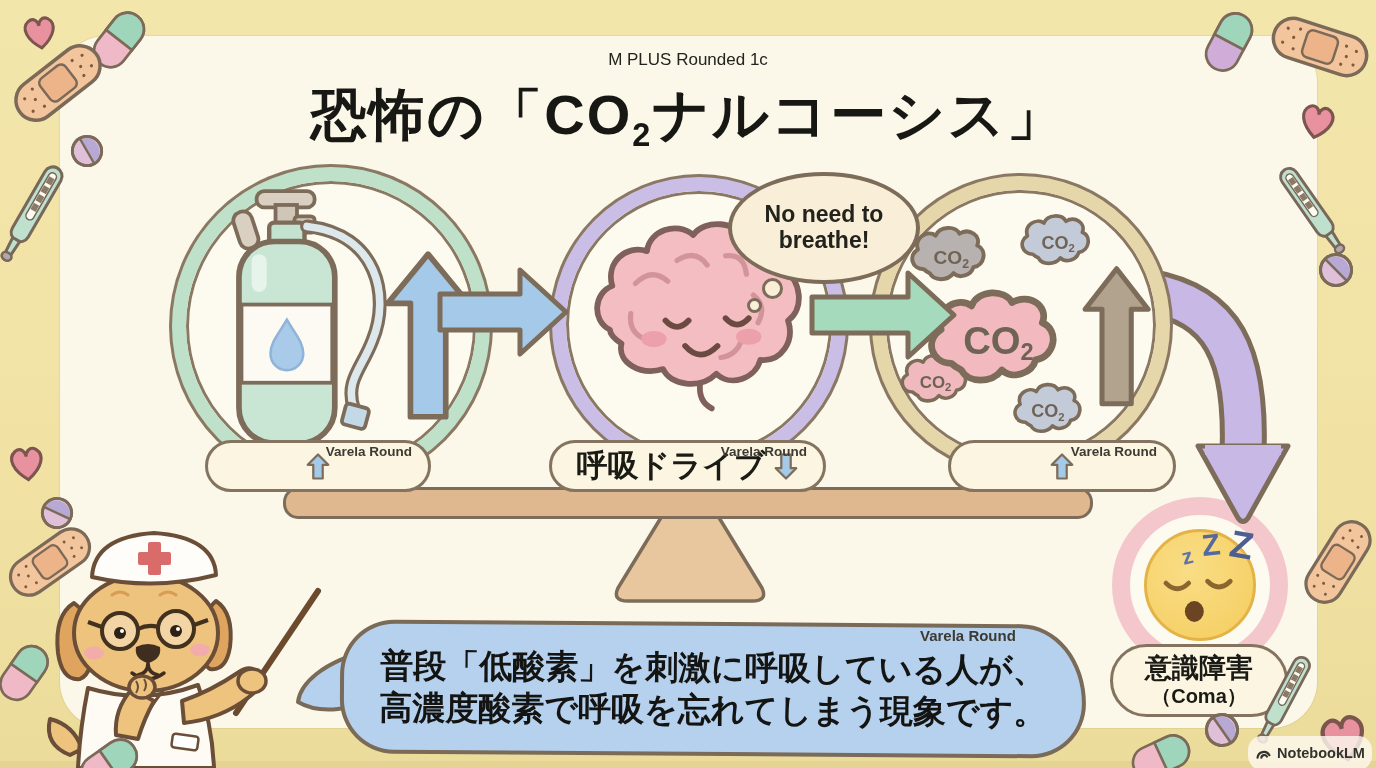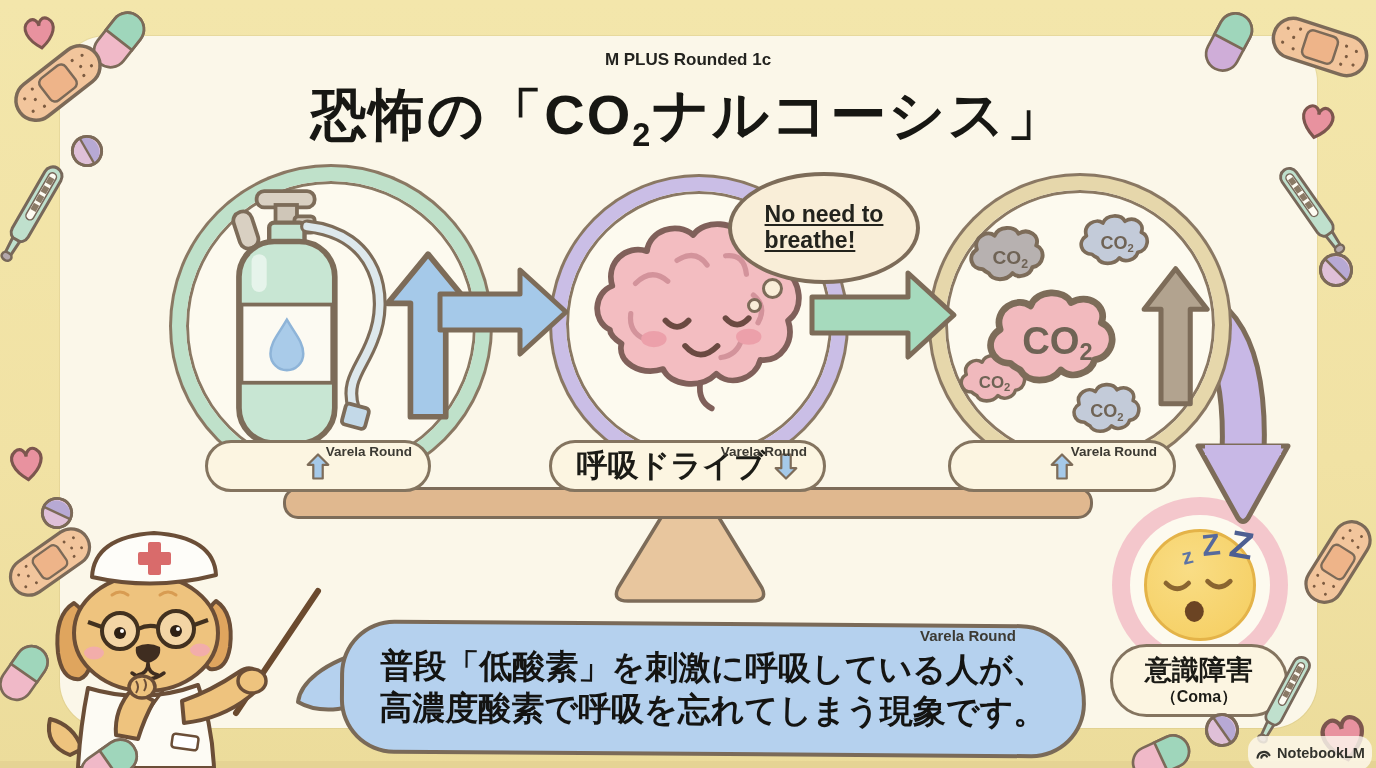--- a/index.html
+++ b/index.html
@@ -6,60 +6,60 @@
   #stage{position:relative;width:1376px;height:768px;overflow:hidden;
     background:linear-gradient(180deg,#f3e6ab 0%,#f1e2a4 60%,#ecdc9b 100%);
     font-family:"Liberation Sans","DejaVu Sans",sans-serif;}
   
   .card{position:absolute;left:60px;top:36px;width:1257px;height:692px;
     background:#fbf7e9;border-radius:46px;z-index:10;
     box-shadow:0 0 0 1px rgba(170,150,90,.15);}
   .bottom-strip{position:absolute;left:0;bottom:0;width:100%;height:7px;background:#e3d192;opacity:.8;z-index:6;}
   
   .font-note{position:absolute;left:0;top:50px;width:100%;text-align:center;
-    font-size:17px;font-weight:700;color:#23231f;z-index:12;}
+    font-size:17px;font-weight:400;color:#23231f;z-index:12;}
   .title{position:absolute;left:0;top:78px;width:100%;text-align:center;
     font-size:56px;font-weight:900;color:#171713;letter-spacing:2px;z-index:12;}
   .title sub{font-size:.58em;font-weight:900;}
   
   .ring{position:absolute;border-radius:50%;background:#fdfaef;z-index:20;
     box-shadow:0 0 0 3px #8a7863, inset 0 0 0 3px #8a7863;}
   .ring svg{position:absolute;inset:0;width:100%;height:100%;}
   #circle-oxygen{left:172px;top:167px;width:290px;height:290px;border:14px solid #bfe1ca;}
   #circle-brain{left:552px;top:177px;width:266px;height:266px;border:14px solid #cabee6;}
-  #circle-co2{left:931px;top:176px;width:270px;height:270px;border:14px solid #e6d7ab;text-align:right;}
+  #circle-co2{left:872px;top:176px;width:270px;height:270px;border:14px solid #e6d7ab;text-align:right;}
   
   .overlay{position:absolute;left:0;top:0;width:1376px;height:768px;pointer-events:none;}
   #arrows-mid{z-index:25;}
   #arrow-purple-layer{z-index:17;}
   #bubble-tail-layer{z-index:37;}
   
   .thought{position:absolute;left:728px;top:172px;width:184px;height:104px;border-radius:50%;
     background:#f9eed8;border:4px solid #7d6c59;z-index:26;display:flex;align-items:center;
-    justify-content:center;text-align:left;font-size:23px;font-weight:800;color:#23231d;line-height:1.12;text-decoration:underline;}
+    justify-content:center;text-align:center;font-size:23px;font-weight:800;color:#23231d;line-height:1.12;}
   .thought-dot{position:absolute;border-radius:50%;background:#f9eed8;border:3px solid #7d6c59;z-index:26;}
   #tdot1{left:762px;top:278px;width:15px;height:15px;}
   #tdot2{left:747px;top:298px;width:9px;height:9px;}
   
   .plank{position:absolute;left:283px;top:487px;width:810px;height:32px;background:#e0b88f;
     border:3px solid #7d6c59;border-radius:15px;z-index:18;box-sizing:border-box;}
   #fulcrum{z-index:16;}
   
   .pill{position:absolute;background:#fcf5e1;border:3.5px solid #84745f;border-radius:30px;
     display:flex;align-items:center;justify-content:center;gap:9px;z-index:30;box-sizing:border-box;
     font-weight:900;color:#1b1b16;}
   .pill .small-font-label{position:absolute;top:1px;right:16px;font-size:13.5px;font-weight:600;color:#3c3a33;}
   #pill-oxygen{left:205px;top:440px;width:226px;height:52px;font-size:31px;}
   #pill-drive{left:549px;top:440px;width:277px;height:52px;font-size:31px;}
   #pill-co2{left:948px;top:440px;width:228px;height:52px;font-size:31px;}
   .pill sub{font-size:.6em;font-weight:900;}
   .pill .gap{display:inline-block;width:8px;}
   #pill-coma{left:1110px;top:644px;width:178px;height:73px;border-radius:37px;flex-direction:column;
     gap:3px;line-height:1.08;font-size:27px;z-index:32;}
-  #pill-coma .line2{font-size:16px;}
+  #pill-coma .line2{font-size:20px;}
   
   .face-outer{position:absolute;left:1112px;top:497px;width:176px;height:176px;border-radius:50%;
     background:#f4c7cc;z-index:16;}
   .face-gap{position:absolute;left:18px;top:18px;width:140px;height:140px;border-radius:50%;background:#fdfaef;}
   .face{position:absolute;left:32px;top:32px;width:112px;height:112px;border-radius:50%;
     background:radial-gradient(circle at 40% 35%,#f9dd85,#f5cd5e);border:3px solid #e4b348;box-sizing:border-box;}
   .zzz{position:absolute;left:1180px;top:524px;width:92px;height:62px;z-index:19;
     font-weight:900;color:#54689c;}
   .zzz span{position:absolute;display:inline-block;}
   .z1{left:2px;top:20px;font-size:22px;transform:rotate(-14deg);color:#5d74a5;}

